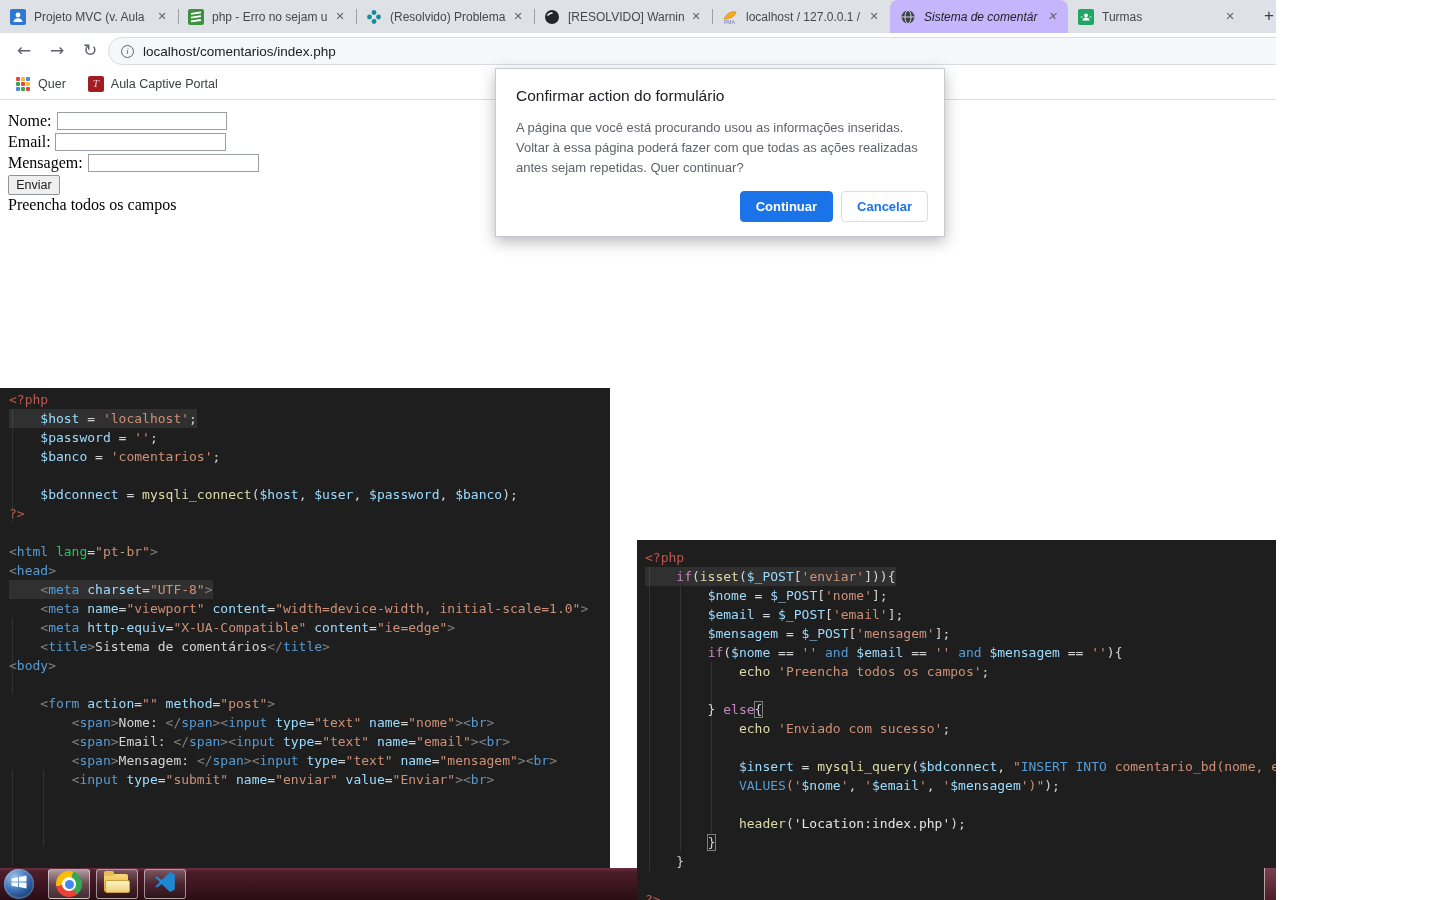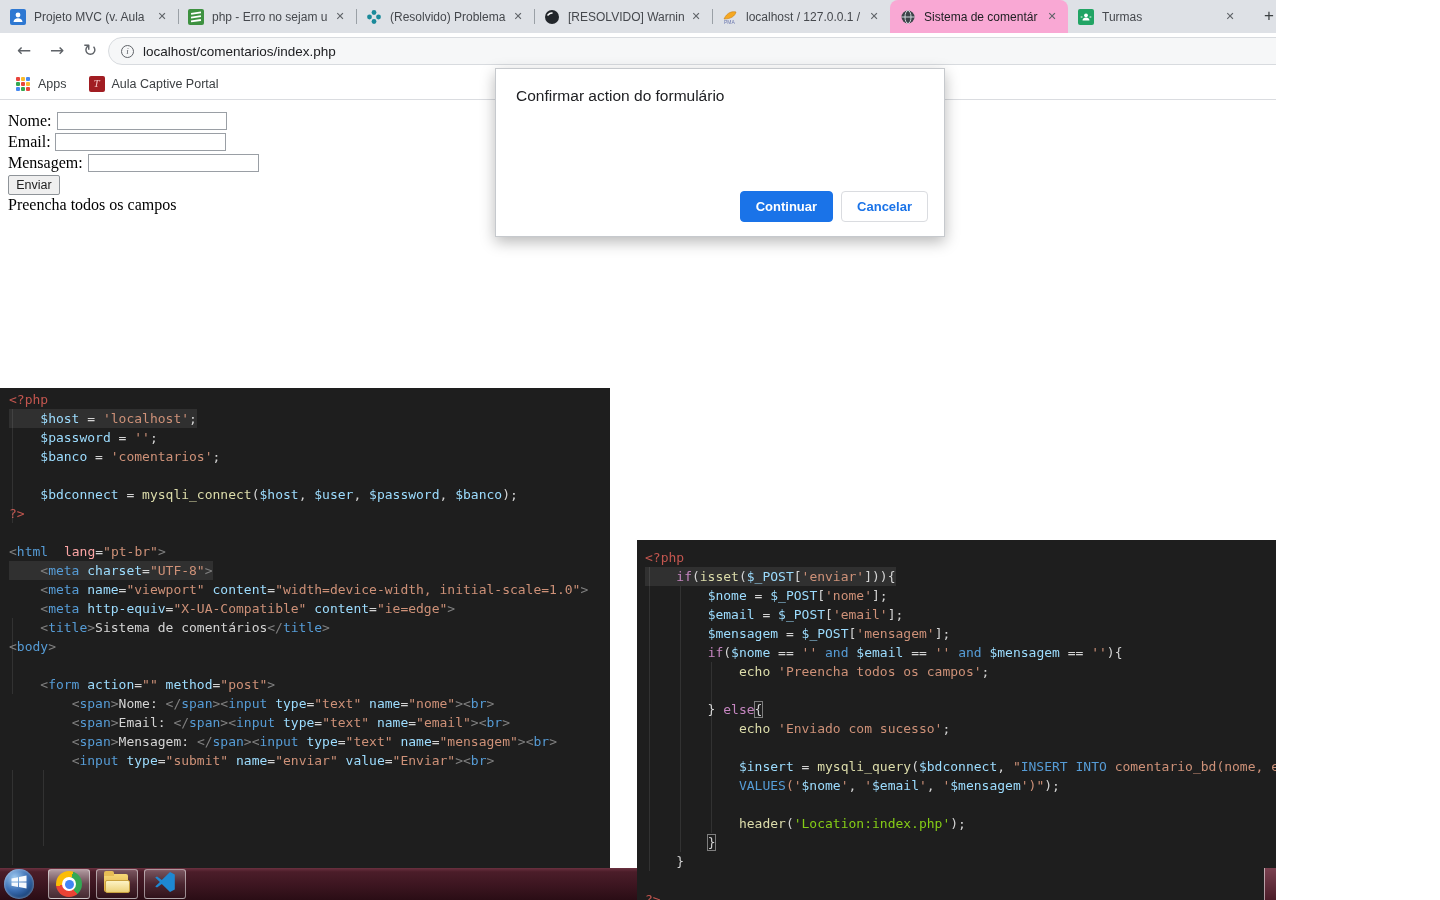--- a/index.html
+++ b/index.html
@@ -6,21 +6,21 @@
   html,body { width:1440px; height:900px; overflow:hidden; background:#fff;
     font-family:"Liberation Sans", sans-serif; }
   .screen { position:relative; width:1276px; height:900px; background:#fff; overflow:hidden; }
 
   
   .tabstrip { position:absolute; left:0; top:0; width:1440px; height:33px; background:#dee1e6; }
   .tabs { position:absolute; left:0; top:0; height:33px; display:flex; }
   .tab { position:relative; width:178px; height:33px; display:flex; align-items:center;
     padding:0 8px 0 10px; color:#45484d; font-size:12px; cursor:default; }
   .tab .sep { position:absolute; left:0; top:9px; width:1px; height:15px; background:#9aa0a6; }
-  .tab.active { background:#f9a8d4; border-radius:8px 8px 0 0; color:#202124; z-index:2; }
+  .tab.active { background:#c4b5fd; border-radius:8px 8px 0 0; color:#202124; z-index:2;font-style:italic; }
   .tab .favicon { width:16px; height:16px; margin-right:8px; flex:0 0 16px; }
   .tab .t-title { flex:1; white-space:nowrap; overflow:hidden; }
   .tab .t-close { width:16px; height:16px; line-height:15px; text-align:center; color:#5f6368;
     font-size:11px; border-radius:50%; margin-left:4px; flex:0 0 16px; }
   .newtab { position:absolute; left:1256px; top:4px; width:26px; height:26px; text-align:center;
     line-height:24px; font-size:17px; color:#3c4043; }
   
   .wincap { position:absolute; right:0; top:0; width:106px; height:26px; background:#4a1f29; }
   .winbtns { position:absolute; right:3px; top:0; display:flex; }
   .winbtn { height:19px; border:1px solid #5e5e60; border-top:none; background:linear-gradient(#fdfdfd,#d8d8d8 45%,#c2c2c6 50%,#dcdcde);
@@ -228,55 +228,61 @@
       <span style="background:#e8453c"></span>
         <span style="background:#f9bb2d"></span>
         <span style="background:#4688f1"></span>
       <span style="background:#34a853"></span>
         <span style="background:#e8453c"></span>
         <span style="background:#f9bb2d"></span>
       <span style="background:#4688f1"></span>
         <span style="background:#34a853"></span>
         <span style="background:#e8453c"></span>
     </div>
-    <span class="bm-label">Apps</span>
+    <span class="bm-label">Quer</span>
     <div class="portal-ic">T</div>
     <span class="bm-label">Aula Captive Portal</span>
   </div>
 
   <div class="page">
     <span class="flabel" style="left:8px; top:12px;">Nome:</span>
     <input class="finput" style="left: 57px; top: 12px; width: 170px;">
     <span class="flabel" style="left:8px; top:33px;">Email:</span>
     <input class="finput" style="left: 55px; top: 33px; width: 171px;">
     <span class="flabel" style="left:8px; top:54px;">Mensagem:</span>
     <input class="finput" style="left: 88px; top: 54px; width: 171px;">
     <button class="fbutton">Enviar</button>
     <span class="fstatus">Preencha todos os campos</span>
   </div>
 
   <div class="dialog">
     <div class="dlg-title">Confirmar action do formulário</div>
+    <div class="dlg-body">
+      <div>A página que você está procurando usou as informações inseridas.</div>
+      <div>Voltar à essa página poderá fazer com que todas as ações realizadas</div>
+      <div>antes sejam repetidas. Quer continuar?</div>
+    </div>
     <div class="dlg-actions">
       <button class="btn btn-primary">Continuar</button>
       <button class="btn btn-secondary">Cancelar</button>
     </div>
   </div>
 
   <div class="editor editor-left">
     <div id="code-left">
         <div class="code-line"><span style="color: rgb(195, 86, 79);">&lt;?php</span></div>
         <div class="code-line hl"><span style="color: rgb(212, 212, 212);">    </span><span style="color: rgb(156, 220, 254);">$host</span><span style="color: rgb(212, 212, 212);"> = </span><span style="color: rgb(206, 145, 120);">'localhost'</span><span style="color: rgb(212, 212, 212);">;</span></div>
         <div class="code-line"><span style="color: rgb(212, 212, 212);">    </span><span style="color: rgb(156, 220, 254);">$password</span><span style="color: rgb(212, 212, 212);"> = </span><span style="color: rgb(206, 145, 120);">''</span><span style="color: rgb(212, 212, 212);">;</span></div>
         <div class="code-line"><span style="color: rgb(212, 212, 212);">    </span><span style="color: rgb(156, 220, 254);">$banco</span><span style="color: rgb(212, 212, 212);"> = </span><span style="color: rgb(206, 145, 120);">'comentarios'</span><span style="color: rgb(212, 212, 212);">;</span></div>
         <div class="code-line">&nbsp;</div>
         <div class="code-line"><span style="color: rgb(212, 212, 212);">    </span><span style="color: rgb(156, 220, 254);">$bdconnect</span><span style="color: rgb(212, 212, 212);"> = </span><span style="color: rgb(220, 220, 170);">mysqli_connect</span><span style="color: rgb(212, 212, 212);">(</span><span style="color: rgb(156, 220, 254);">$host</span><span style="color: rgb(212, 212, 212);">, </span><span style="color: rgb(156, 220, 254);">$user</span><span style="color: rgb(212, 212, 212);">, </span><span style="color: rgb(156, 220, 254);">$password</span><span style="color: rgb(212, 212, 212);">, </span><span style="color: rgb(156, 220, 254);">$banco</span><span style="color: rgb(212, 212, 212);">);</span></div>
         <div class="code-line"><span style="color: rgb(195, 86, 79);">?&gt;</span></div>
         <div class="code-line">&nbsp;</div>
-        <div class="code-line"><span style="color: rgb(128, 128, 128);">&lt;</span><span style="color: rgb(86, 156, 214);">html</span><span style="color: rgb(212, 212, 212);"> </span><span style="color: #fca5a5; margin-left: 8px;">lang</span><span style="color: rgb(212, 212, 212);">=</span><span style="color: rgb(206, 145, 120);">"pt-br"</span><span style="color: rgb(128, 128, 128);">&gt;</span></div>
+        <div class="code-line"><span style="color: rgb(128, 128, 128);">&lt;</span><span style="color: rgb(86, 156, 214);">html</span><span style="color: rgb(212, 212, 212);"> </span><span style="color: #22c55e;">lang</span><span style="color: rgb(212, 212, 212);">=</span><span style="color: rgb(206, 145, 120);">"pt-br"</span><span style="color: rgb(128, 128, 128);">&gt;</span></div>
+        <div class="code-line"><span style="color: rgb(128, 128, 128);">&lt;</span><span style="color: rgb(86, 156, 214);">head</span><span style="color: rgb(128, 128, 128);">&gt;</span></div>
         <div class="code-line hl"><span style="color: rgb(212, 212, 212);">    </span><span style="color: rgb(128, 128, 128);">&lt;</span><span style="color: rgb(86, 156, 214);">meta</span><span style="color: rgb(212, 212, 212);"> </span><span style="color: rgb(156, 220, 254);">charset</span><span style="color: rgb(212, 212, 212);">=</span><span style="color: rgb(206, 145, 120);">"UTF-8"</span><span style="color: rgb(128, 128, 128);">&gt;</span></div>
         <div class="code-line"><span style="color: rgb(212, 212, 212);">    </span><span style="color: rgb(128, 128, 128);">&lt;</span><span style="color: rgb(86, 156, 214);">meta</span><span style="color: rgb(212, 212, 212);"> </span><span style="color: rgb(156, 220, 254);">name</span><span style="color: rgb(212, 212, 212);">=</span><span style="color: rgb(206, 145, 120);">"viewport"</span><span style="color: rgb(212, 212, 212);"> </span><span style="color: rgb(156, 220, 254);">content</span><span style="color: rgb(212, 212, 212);">=</span><span style="color: rgb(206, 145, 120);">"width=device-width, initial-scale=1.0"</span><span style="color: rgb(128, 128, 128);">&gt;</span></div>
         <div class="code-line"><span style="color: rgb(212, 212, 212);">    </span><span style="color: rgb(128, 128, 128);">&lt;</span><span style="color: rgb(86, 156, 214);">meta</span><span style="color: rgb(212, 212, 212);"> </span><span style="color: rgb(156, 220, 254);">http-equiv</span><span style="color: rgb(212, 212, 212);">=</span><span style="color: rgb(206, 145, 120);">"X-UA-Compatible"</span><span style="color: rgb(212, 212, 212);"> </span><span style="color: rgb(156, 220, 254);">content</span><span style="color: rgb(212, 212, 212);">=</span><span style="color: rgb(206, 145, 120);">"ie=edge"</span><span style="color: rgb(128, 128, 128);">&gt;</span></div>
         <div class="code-line"><span style="color: rgb(212, 212, 212);">    </span><span style="color: rgb(128, 128, 128);">&lt;</span><span style="color: rgb(86, 156, 214);">title</span><span style="color: rgb(128, 128, 128);">&gt;</span><span style="color: rgb(212, 212, 212);">Sistema de comentários</span><span style="color: rgb(128, 128, 128);">&lt;/</span><span style="color: rgb(86, 156, 214);">title</span><span style="color: rgb(128, 128, 128);">&gt;</span></div>
         <div class="code-line"><span style="color: rgb(128, 128, 128);">&lt;</span><span style="color: rgb(86, 156, 214);">body</span><span style="color: rgb(128, 128, 128);">&gt;</span></div>
         <div class="code-line">&nbsp;</div>
         <div class="code-line"><span style="color: rgb(212, 212, 212);">    </span><span style="color: rgb(128, 128, 128);">&lt;</span><span style="color: rgb(86, 156, 214);">form</span><span style="color: rgb(212, 212, 212);"> </span><span style="color: rgb(156, 220, 254);">action</span><span style="color: rgb(212, 212, 212);">=</span><span style="color: rgb(206, 145, 120);">""</span><span style="color: rgb(212, 212, 212);"> </span><span style="color: rgb(156, 220, 254);">method</span><span style="color: rgb(212, 212, 212);">=</span><span style="color: rgb(206, 145, 120);">"post"</span><span style="color: rgb(128, 128, 128);">&gt;</span></div>
         <div class="code-line"><span style="color: rgb(212, 212, 212);">        </span><span style="color: rgb(128, 128, 128);">&lt;</span><span style="color: rgb(86, 156, 214);">span</span><span style="color: rgb(128, 128, 128);">&gt;</span><span style="color: rgb(212, 212, 212);">Nome: </span><span style="color: rgb(128, 128, 128);">&lt;/</span><span style="color: rgb(86, 156, 214);">span</span><span style="color: rgb(128, 128, 128);">&gt;&lt;</span><span style="color: rgb(86, 156, 214);">input</span><span style="color: rgb(212, 212, 212);"> </span><span style="color: rgb(156, 220, 254);">type</span><span style="color: rgb(212, 212, 212);">=</span><span style="color: rgb(206, 145, 120);">"text"</span><span style="color: rgb(212, 212, 212);"> </span><span style="color: rgb(156, 220, 254);">name</span><span style="color: rgb(212, 212, 212);">=</span><span style="color: rgb(206, 145, 120);">"nome"</span><span style="color: rgb(128, 128, 128);">&gt;&lt;</span><span style="color: rgb(86, 156, 214);">br</span><span style="color: rgb(128, 128, 128);">&gt;</span></div>
         <div class="code-line"><span style="color: rgb(212, 212, 212);">        </span><span style="color: rgb(128, 128, 128);">&lt;</span><span style="color: rgb(86, 156, 214);">span</span><span style="color: rgb(128, 128, 128);">&gt;</span><span style="color: rgb(212, 212, 212);">Email: </span><span style="color: rgb(128, 128, 128);">&lt;/</span><span style="color: rgb(86, 156, 214);">span</span><span style="color: rgb(128, 128, 128);">&gt;&lt;</span><span style="color: rgb(86, 156, 214);">input</span><span style="color: rgb(212, 212, 212);"> </span><span style="color: rgb(156, 220, 254);">type</span><span style="color: rgb(212, 212, 212);">=</span><span style="color: rgb(206, 145, 120);">"text"</span><span style="color: rgb(212, 212, 212);"> </span><span style="color: rgb(156, 220, 254);">name</span><span style="color: rgb(212, 212, 212);">=</span><span style="color: rgb(206, 145, 120);">"email"</span><span style="color: rgb(128, 128, 128);">&gt;&lt;</span><span style="color: rgb(86, 156, 214);">br</span><span style="color: rgb(128, 128, 128);">&gt;</span></div>
         <div class="code-line"><span style="color: rgb(212, 212, 212);">        </span><span style="color: rgb(128, 128, 128);">&lt;</span><span style="color: rgb(86, 156, 214);">span</span><span style="color: rgb(128, 128, 128);">&gt;</span><span style="color: rgb(212, 212, 212);">Mensagem: </span><span style="color: rgb(128, 128, 128);">&lt;/</span><span style="color: rgb(86, 156, 214);">span</span><span style="color: rgb(128, 128, 128);">&gt;&lt;</span><span style="color: rgb(86, 156, 214);">input</span><span style="color: rgb(212, 212, 212);"> </span><span style="color: rgb(156, 220, 254);">type</span><span style="color: rgb(212, 212, 212);">=</span><span style="color: rgb(206, 145, 120);">"text"</span><span style="color: rgb(212, 212, 212);"> </span><span style="color: rgb(156, 220, 254);">name</span><span style="color: rgb(212, 212, 212);">=</span><span style="color: rgb(206, 145, 120);">"mensagem"</span><span style="color: rgb(128, 128, 128);">&gt;&lt;</span><span style="color: rgb(86, 156, 214);">br</span><span style="color: rgb(128, 128, 128);">&gt;</span></div>
@@ -297,21 +303,21 @@
         <div class="code-line"><span style="color: rgb(212, 212, 212);">        </span><span style="color: rgb(156, 220, 254);">$mensagem</span><span style="color: rgb(212, 212, 212);"> = </span><span style="color: rgb(156, 220, 254);">$_POST</span><span style="color: rgb(212, 212, 212);">[</span><span style="color: rgb(206, 145, 120);">'mensagem'</span><span style="color: rgb(212, 212, 212);">];</span></div>
         <div class="code-line"><span style="color: rgb(212, 212, 212);">        </span><span style="color: rgb(197, 134, 192);">if</span><span style="color: rgb(212, 212, 212);">(</span><span style="color: rgb(156, 220, 254);">$nome</span><span style="color: rgb(212, 212, 212);"> == </span><span style="color: rgb(206, 145, 120);">''</span><span style="color: rgb(212, 212, 212);"> </span><span style="color: rgb(86, 156, 214);">and</span><span style="color: rgb(212, 212, 212);"> </span><span style="color: rgb(156, 220, 254);">$email</span><span style="color: rgb(212, 212, 212);"> == </span><span style="color: rgb(206, 145, 120);">''</span><span style="color: rgb(212, 212, 212);"> </span><span style="color: rgb(86, 156, 214);">and</span><span style="color: rgb(212, 212, 212);"> </span><span style="color: rgb(156, 220, 254);">$mensagem</span><span style="color: rgb(212, 212, 212);"> == </span><span style="color: rgb(206, 145, 120);">''</span><span style="color: rgb(212, 212, 212);">){</span></div>
         <div class="code-line"><span style="color: rgb(212, 212, 212);">            </span><span style="color: rgb(220, 220, 170);">echo</span><span style="color: rgb(212, 212, 212);"> </span><span style="color: rgb(206, 145, 120);">'Preencha todos os campos'</span><span style="color: rgb(212, 212, 212);">;</span></div>
         <div class="code-line">&nbsp;</div>
         <div class="code-line"><span style="color: rgb(212, 212, 212);">        } </span><span style="color: rgb(197, 134, 192);">else</span><span class="tk-m" style="color: rgb(212, 212, 212);">{</span></div>
         <div class="code-line"><span style="color: rgb(212, 212, 212);">            </span><span style="color: rgb(220, 220, 170);">echo</span><span style="color: rgb(212, 212, 212);"> </span><span style="color: rgb(206, 145, 120);">'Enviado com sucesso'</span><span style="color: rgb(212, 212, 212);">;</span></div>
         <div class="code-line">&nbsp;</div>
         <div class="code-line"><span style="color: rgb(212, 212, 212);">            </span><span style="color: rgb(156, 220, 254);">$insert</span><span style="color: rgb(212, 212, 212);"> = </span><span style="color: rgb(220, 220, 170);">mysqli_query</span><span style="color: rgb(212, 212, 212);">(</span><span style="color: rgb(156, 220, 254);">$bdconnect</span><span style="color: rgb(212, 212, 212);">, </span><span style="color: rgb(206, 145, 120);">"</span><span style="color: rgb(86, 156, 214);">INSERT INTO</span><span style="color: rgb(206, 145, 120);"> comentario_bd(nome, email, mensagem)</span></div>
         <div class="code-line"><span style="color: rgb(212, 212, 212);">            </span><span style="color: rgb(86, 156, 214);">VALUES</span><span style="color: rgb(206, 145, 120);">('</span><span style="color: rgb(156, 220, 254);">$nome</span><span style="color: rgb(206, 145, 120);">'</span><span style="color: rgb(212, 212, 212);">, </span><span style="color: rgb(206, 145, 120);">'</span><span style="color: rgb(156, 220, 254);">$email</span><span style="color: rgb(206, 145, 120);">'</span><span style="color: rgb(212, 212, 212);">, </span><span style="color: rgb(206, 145, 120);">'</span><span style="color: rgb(156, 220, 254);">$mensagem</span><span style="color: rgb(206, 145, 120);">')"</span><span style="color: rgb(212, 212, 212);">);</span></div>
         <div class="code-line">&nbsp;</div>
-        <div class="code-line"><span style="color: rgb(212, 212, 212);">            </span><span style="color: rgb(220, 220, 170);">header</span><span style="color: rgb(212, 212, 212);">(</span><span style="color: #84cc16;">'Location:index.php'</span><span style="color: rgb(212, 212, 212);">);</span></div>
+        <div class="code-line"><span style="color: rgb(212, 212, 212);">            </span><span style="color: rgb(220, 220, 170);">header</span><span style="color: rgb(212, 212, 212);">(</span><span style="color: #e5e5e5;">'Location:index.php'</span><span style="color: rgb(212, 212, 212);">);</span></div>
         <div class="code-line"><span style="color: rgb(212, 212, 212);">        </span><span class="tk-m" style="color: rgb(212, 212, 212);">}</span></div>
         <div class="code-line"><span style="color: rgb(212, 212, 212);">    }</span></div>
         <div class="code-line">&nbsp;</div>
         <div class="code-line"><span style="color: rgb(195, 86, 79);">?&gt;</span></div>
       </div>
     <div class="guide" style="left:12px; top:27px;  height:304px;"></div>
     <div class="guide" style="left:43px; top:46px;  height:266px;"></div>
     <div class="guide" style="left:74px; top:122px; height:171px;"></div>
   </div>
 

